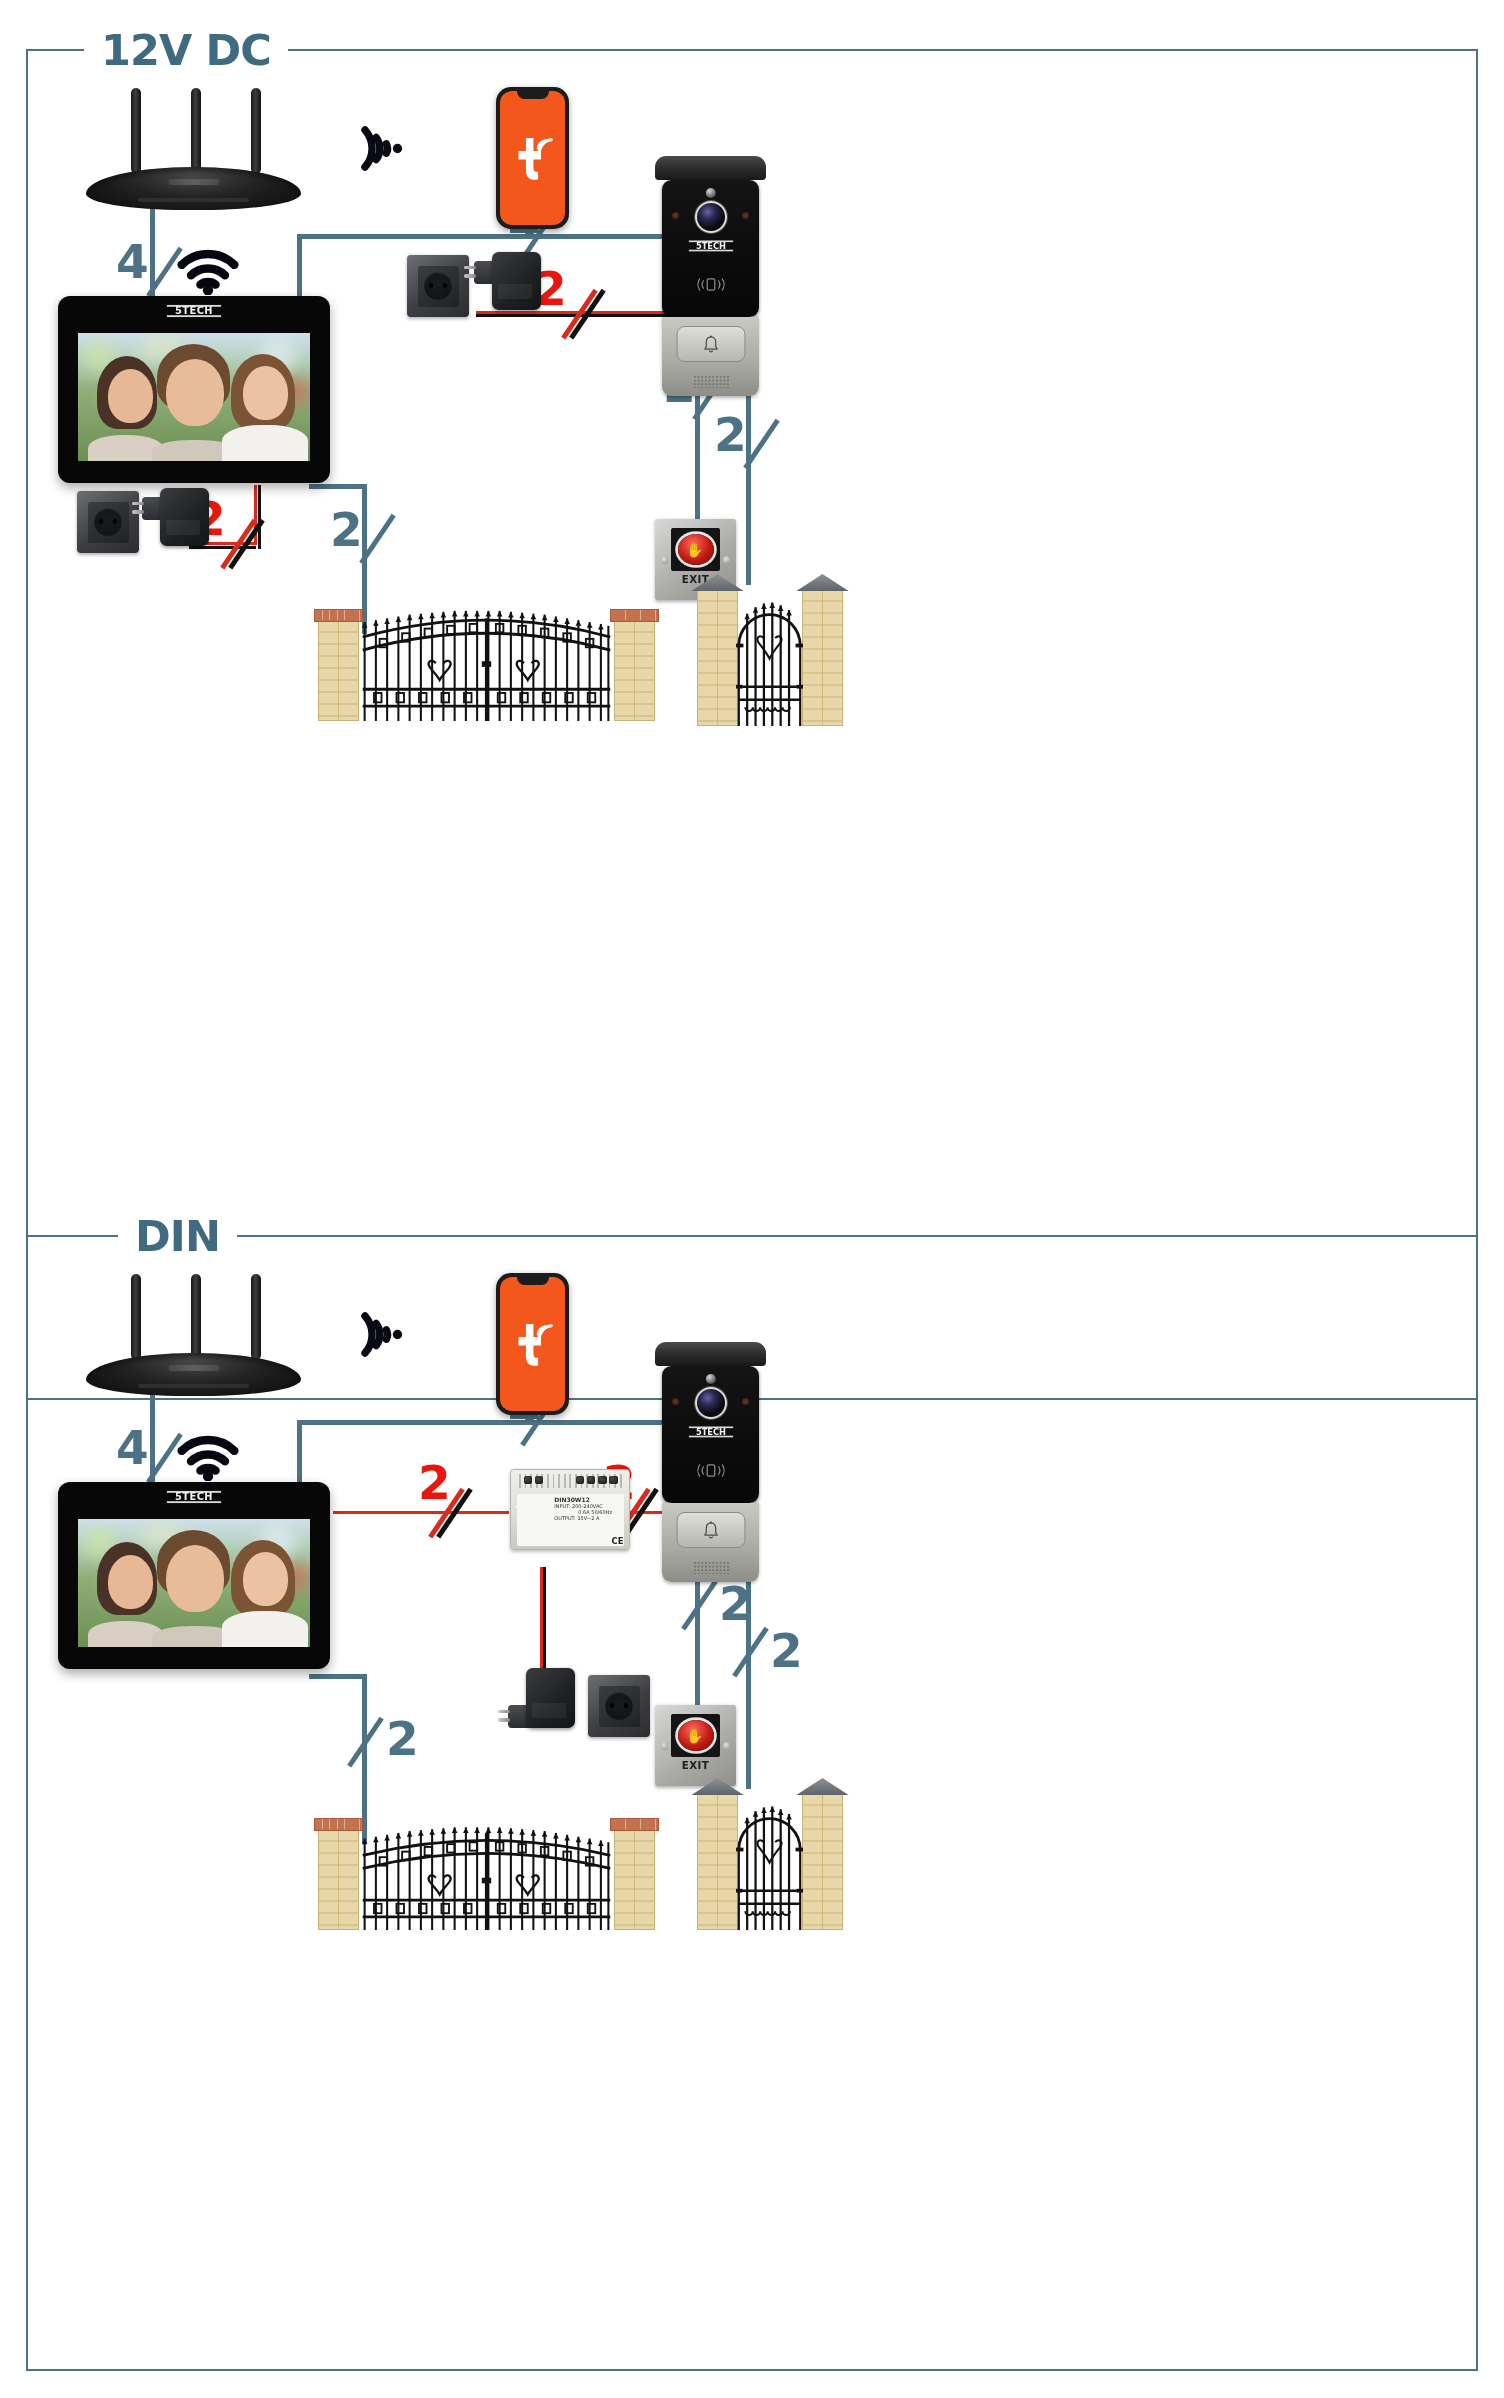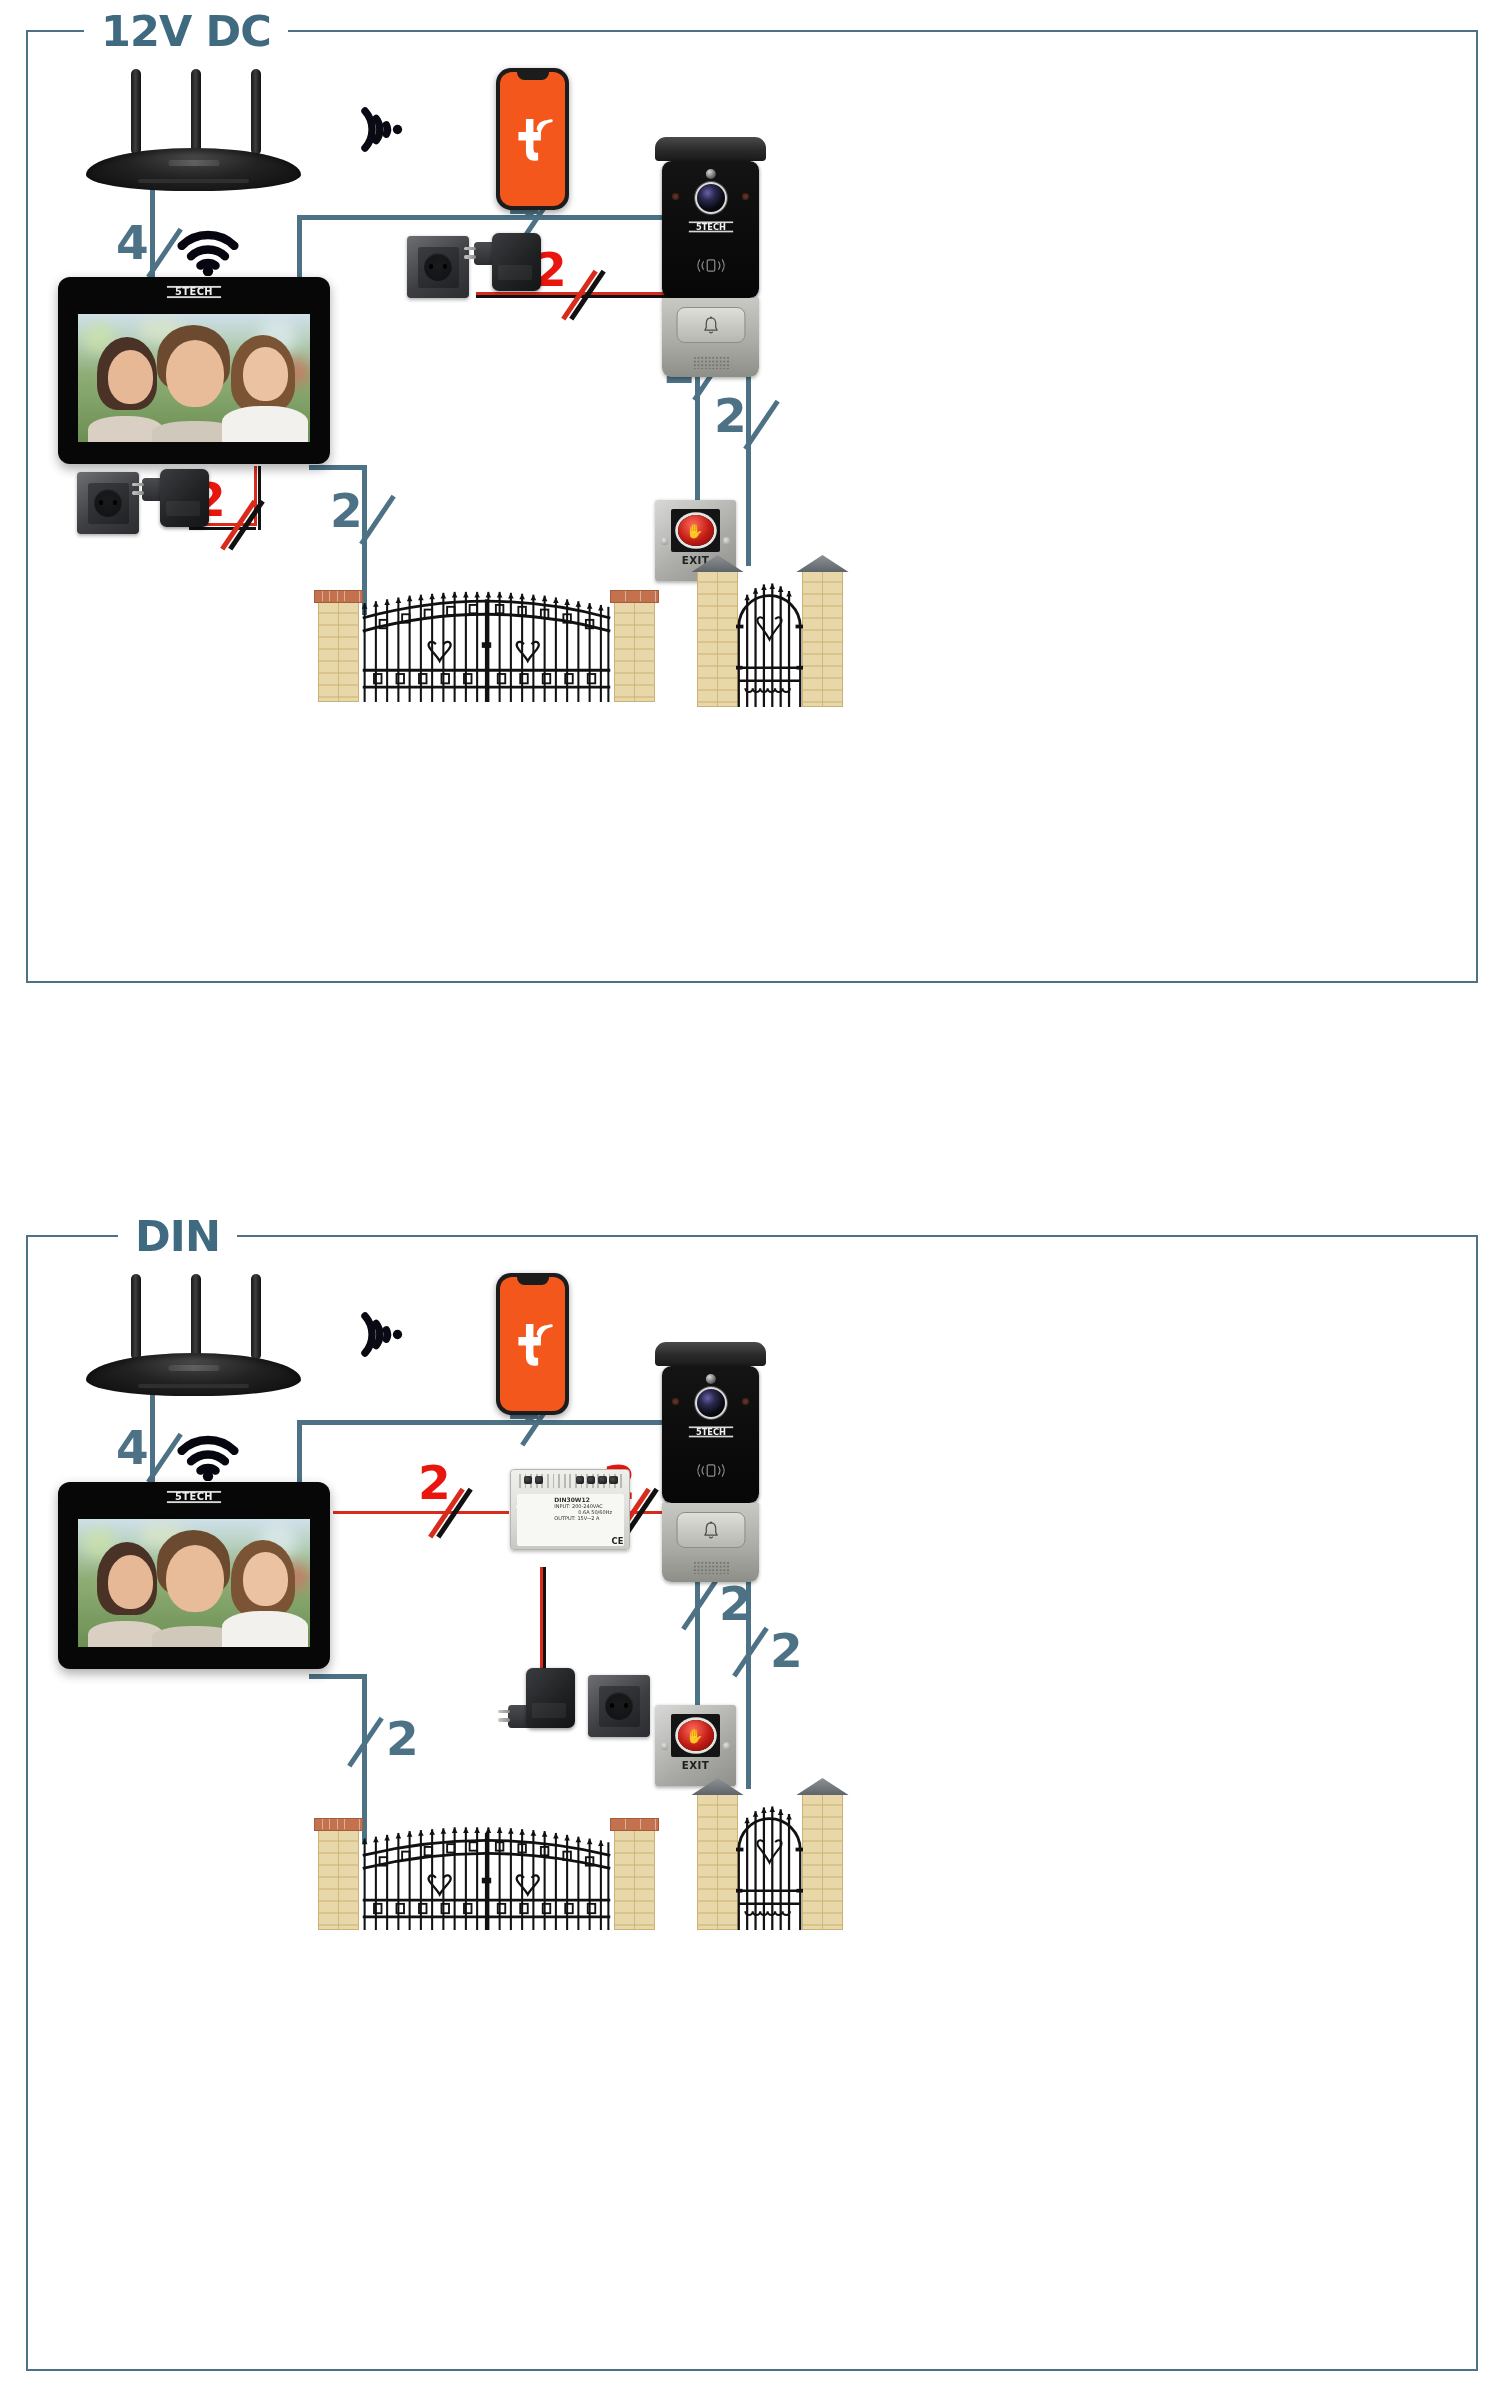--- a/index.html
+++ b/index.html
@@ -9,21 +9,21 @@
     font-family:"Liberation Sans", sans-serif;
     overflow:hidden;
   }
 
   
   .section {
     position:absolute; left:26px; width:1452px;
     border:2.8px solid #4d7286;
     background:transparent;
   }
-  .sec-top { top:30px; height:953px; }
+  .sec-top { top:49px; height:1351px; }
   .sec-bot { top:1235px; height:1136px; }
 
   
   .sec-title {
     position:absolute; top:-28px; left:56px;
     background:#ffffff; padding:0 17px;
     font-size:43px; font-weight:bold; letter-spacing:-0.9px;
     color:#3f6a80; line-height:54px;
     font-family:"DejaVu Sans", sans-serif;
   }

